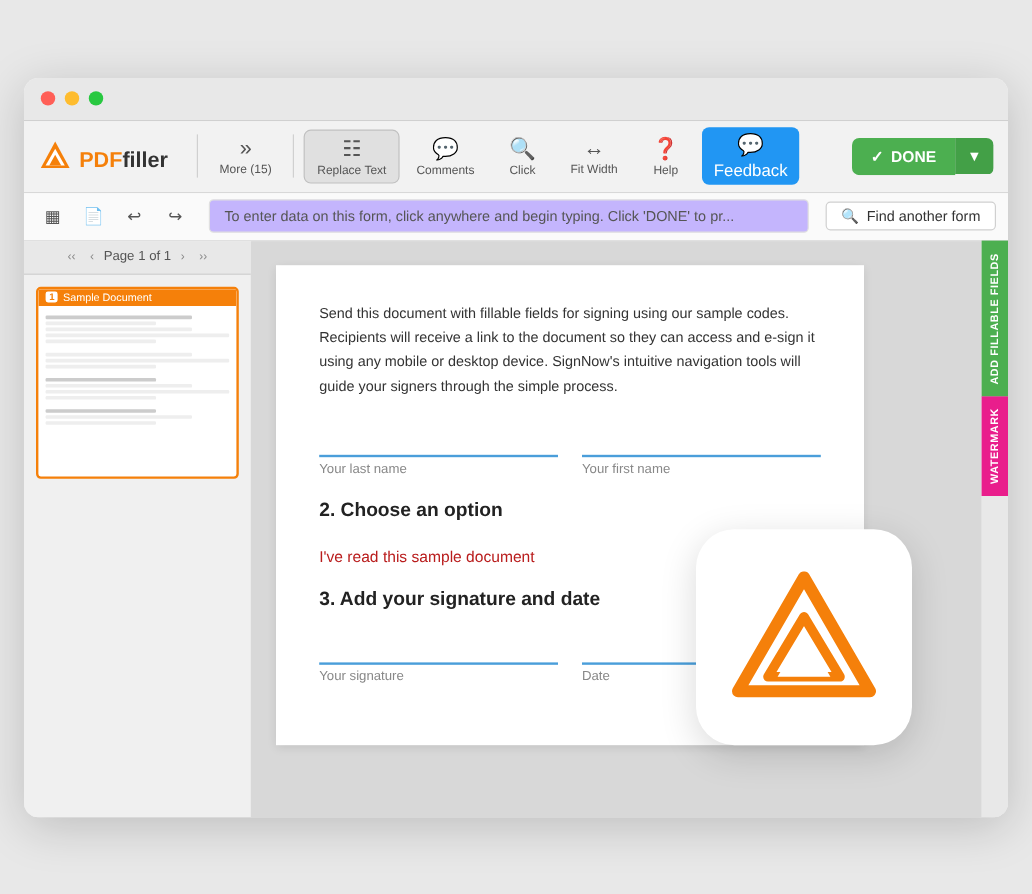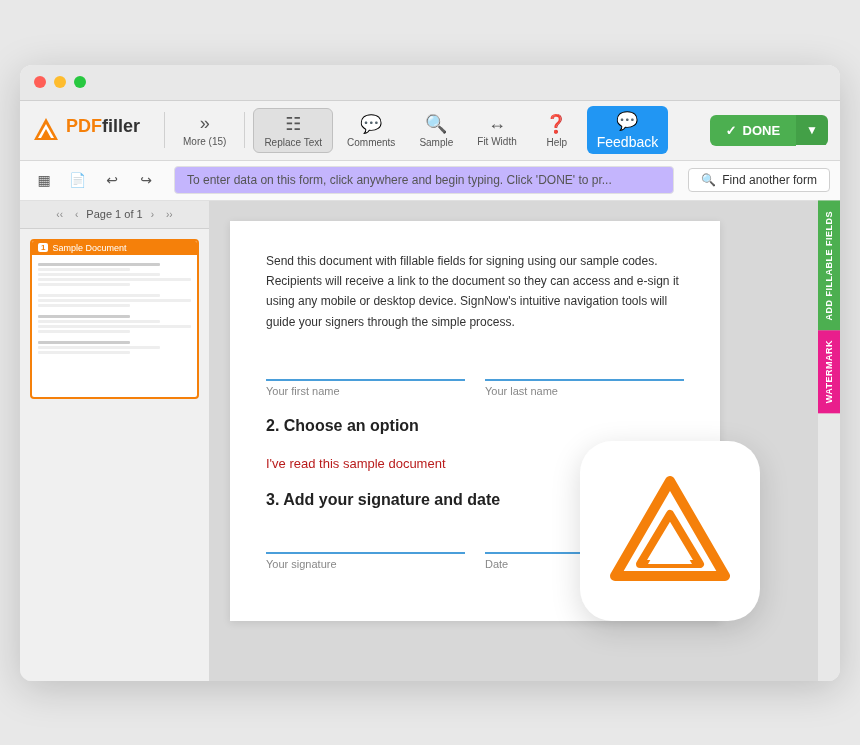--- a/index.html
+++ b/index.html
@@ -44,21 +44,21 @@
       background: #f2f2f2;
       border-bottom: 1px solid #d8d8d8;
       display: flex;
       align-items: center;
       padding: 0 12px;
       height: 60px;
       gap: 4px;
     }
     .logo-area {
       display: flex;
-      align-items: flex-start;
+      align-items: flex-end;
       gap: 6px;
       margin-right: 16px;
     }
     .logo-icon {
       width: 28px; height: 28px;
     }
     .logo-text {
       font-size: 18px;
       font-weight: 700;
       color: #333;
@@ -433,21 +433,21 @@
         <span class="btn-label">Replace Text</span>
       </button>
 
       <button class="toolbar-btn">
         <span class="btn-icon">💬</span>
         <span class="btn-label">Comments</span>
       </button>
 
       <button class="toolbar-btn">
         <span class="btn-icon">🔍</span>
-        <span class="btn-label">Sample</span>
+        <span class="btn-label">Click</span>
       </button>
 
       <button class="toolbar-btn">
         <span class="btn-icon">↔</span>
         <span class="btn-label">Fit Width</span>
       </button>
 
       <button class="toolbar-btn">
         <span class="btn-icon">❓</span>
         <span class="btn-label">Help</span>
@@ -523,25 +523,25 @@
 
       <div class="doc-area">
         <div class="doc-page">
 
           <p class="doc-intro">Send this document with fillable fields for signing using our sample codes. Recipients will receive a link to the document so they can access and e-sign it using any mobile or desktop device. SignNow's intuitive navigation tools will guide your signers through the simple process.</p>
 
 
           <div class="form-row">
             <div class="form-field">
               <input class="field-input" type="text" style="">
-              <span class="field-label">Your first name</span>
+              <span class="field-label">Your last name</span>
             </div>
             <div class="form-field">
               <input class="field-input" type="text" style="">
-              <span class="field-label">Your last name</span>
+              <span class="field-label">Your first name</span>
             </div>
           </div>
 
           <div class="doc-section-title">2. Choose an option</div>
 
           <div class="option-row">
             <span class="option-label-text">I've read this sample document</span>
             <div class="option-choice">
               <div class="checkbox-checked">✓</div>
               <span>Yes</span>

